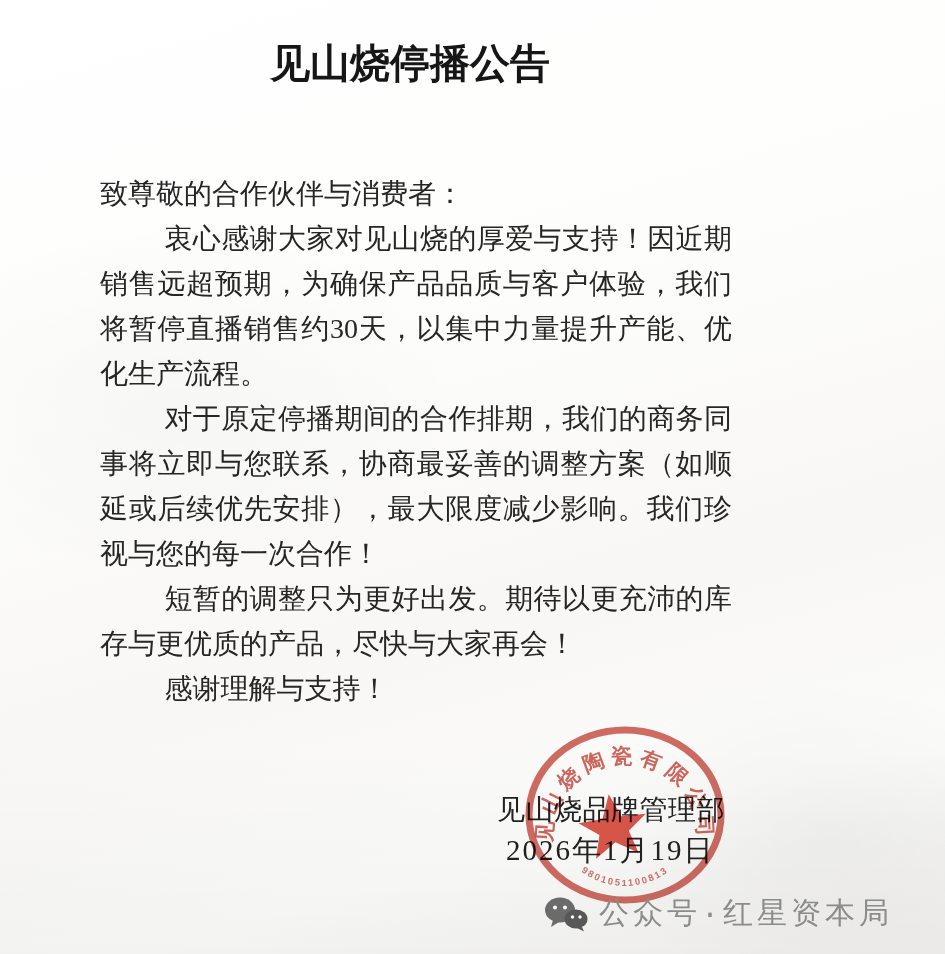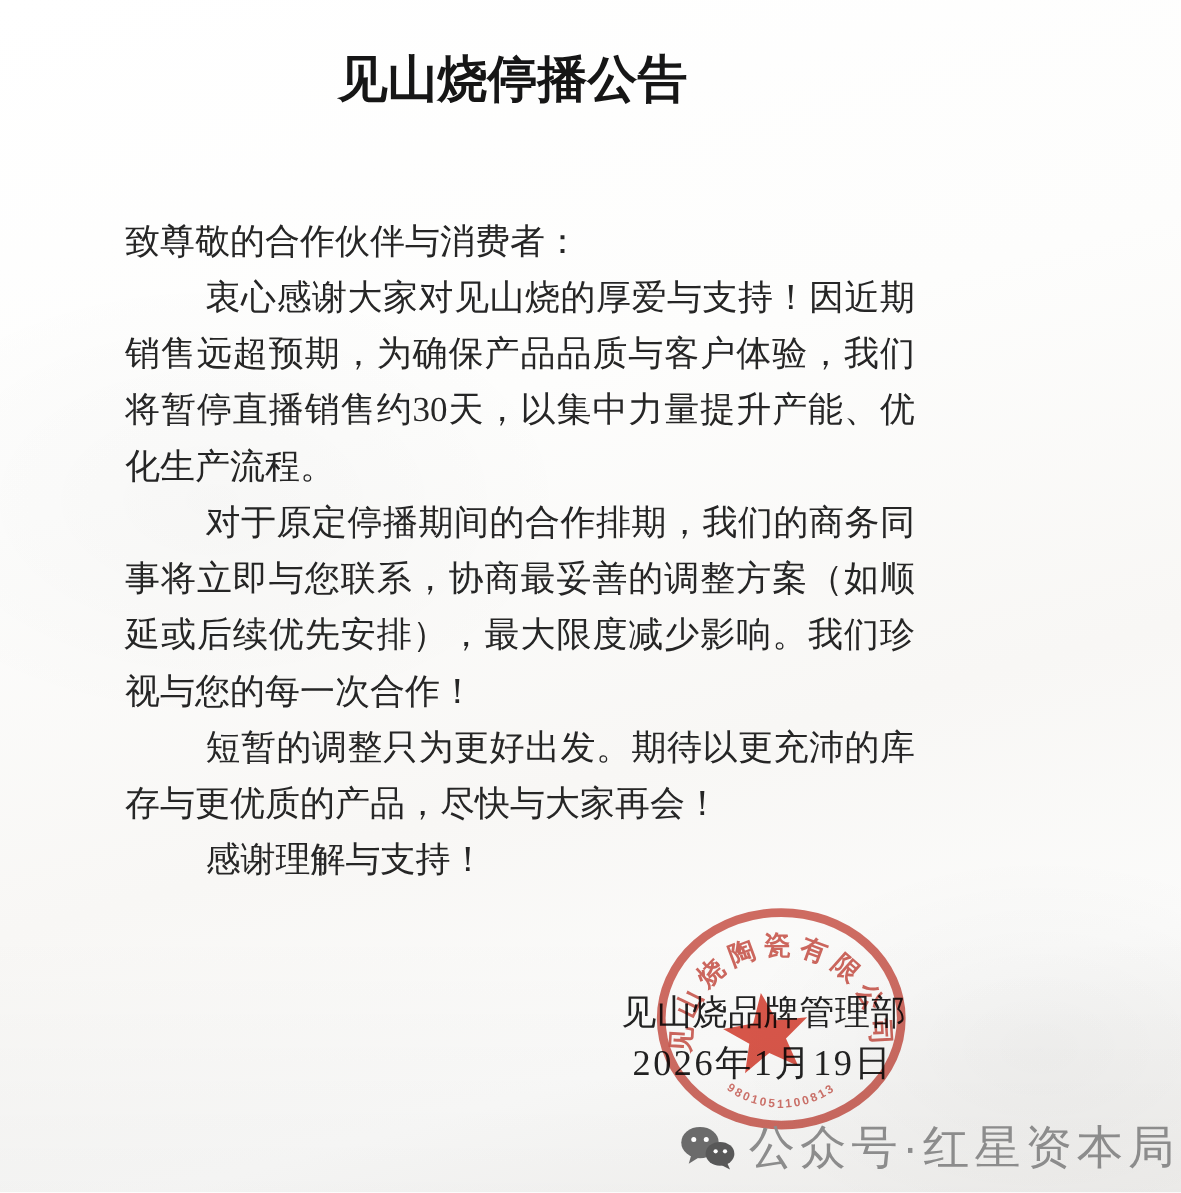--- a/index.html
+++ b/index.html
@@ -40,22 +40,22 @@
   .stamp{
     position:absolute;left:519px;top:721px;width:212px;height:188px;
     z-index:2;mix-blend-mode:multiply;opacity:0.92;
   }
   .footer-watermark{
     position:absolute;left:543px;top:893px;z-index:3;
     display:flex;align-items:center;gap:10px;
   }
   .wechat-icon{width:46px;height:36px;flex:0 0 auto;}
   .watermark-label{
-    font-family:Liberation Sans, sans-serif;
-    font-size:37px;color:#8c8c8c;letter-spacing:4px;white-space:nowrap;text-align:center;
+    font-family:Liberation Mono, monospace;
+    font-size:30px;color:#8c8c8c;letter-spacing:4px;white-space:nowrap;text-align:center;
   }
 </style>
 </head>
 <body>
 
 <div class="page">
 
   <div class="doc-title">见山烧停播公告</div>
 
   <div class="doc-body">

